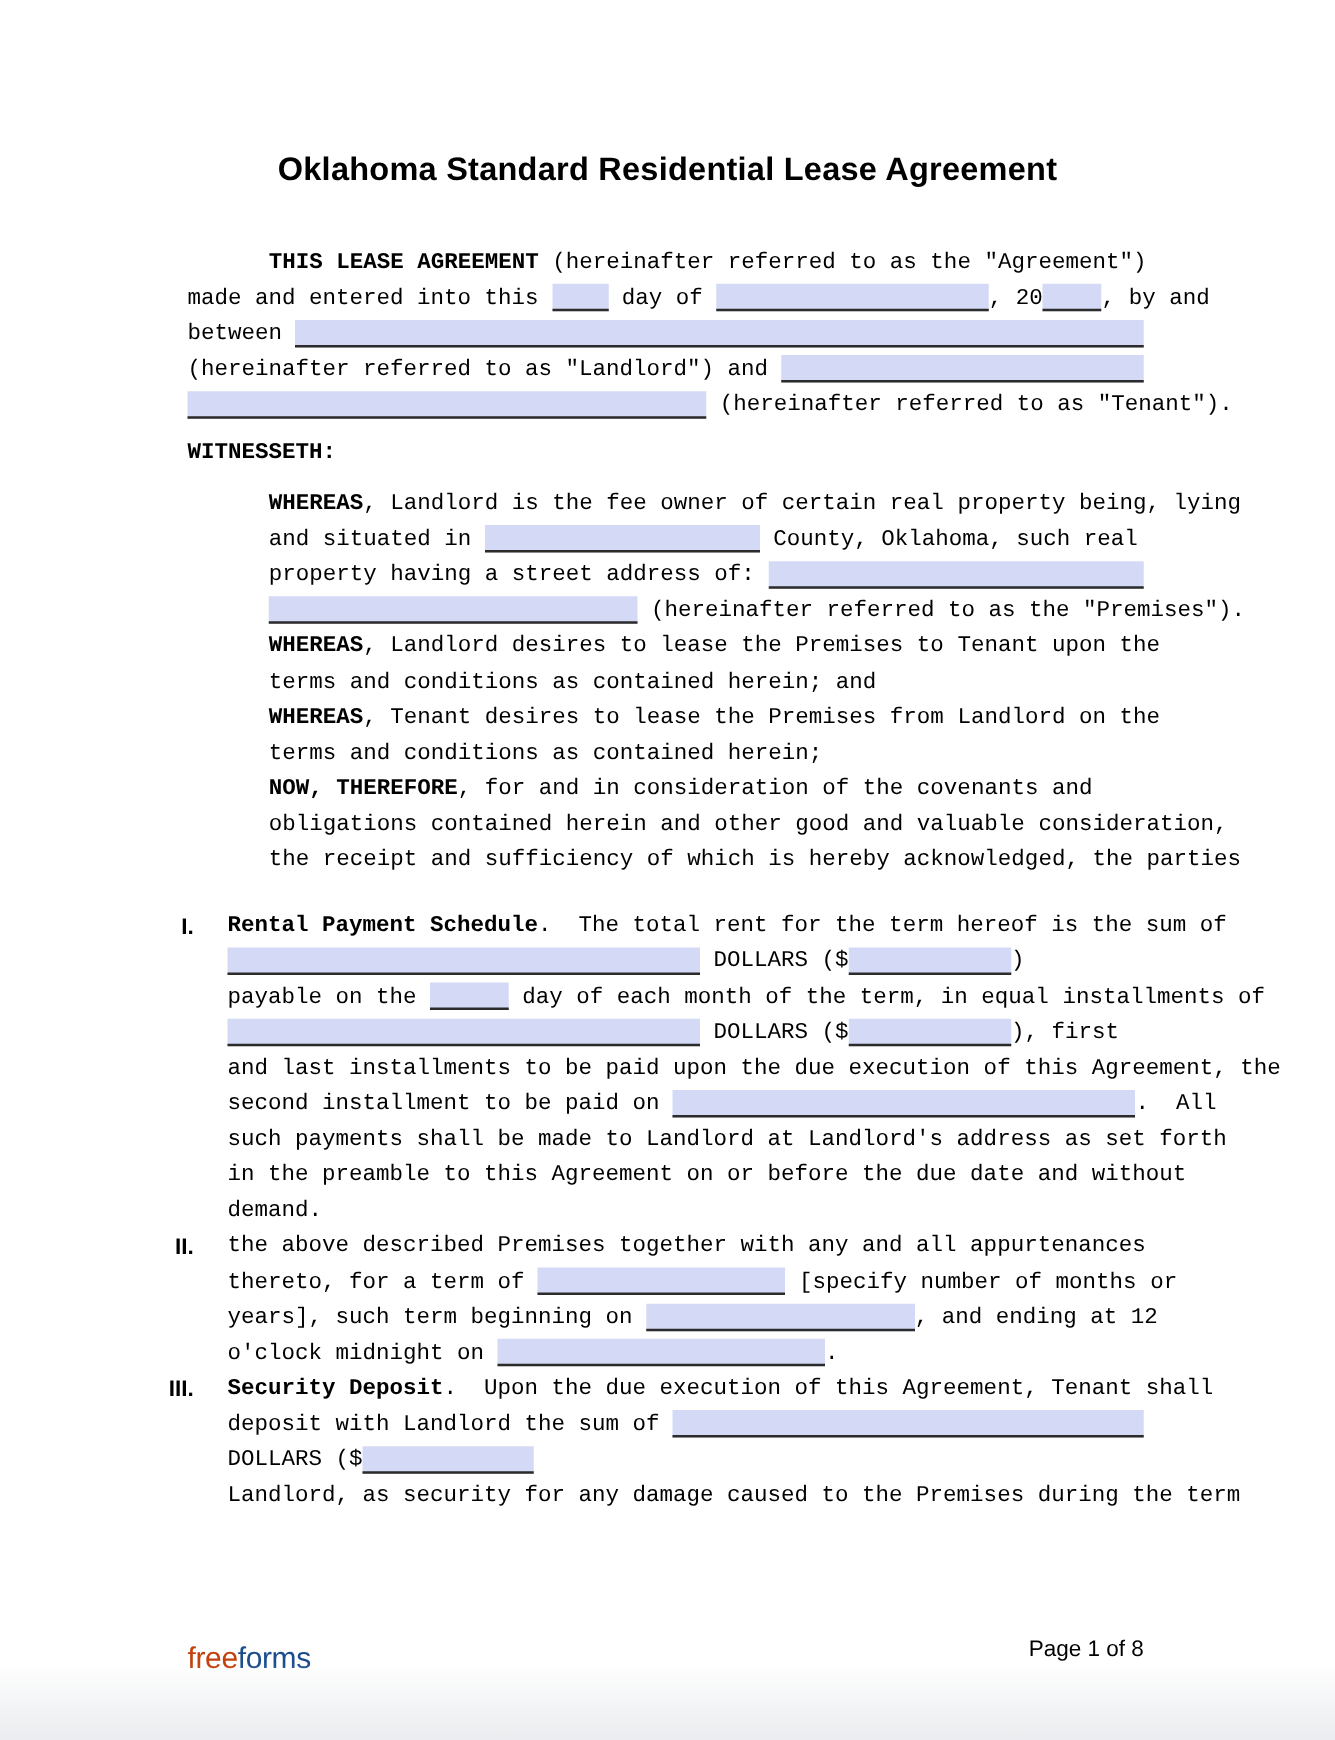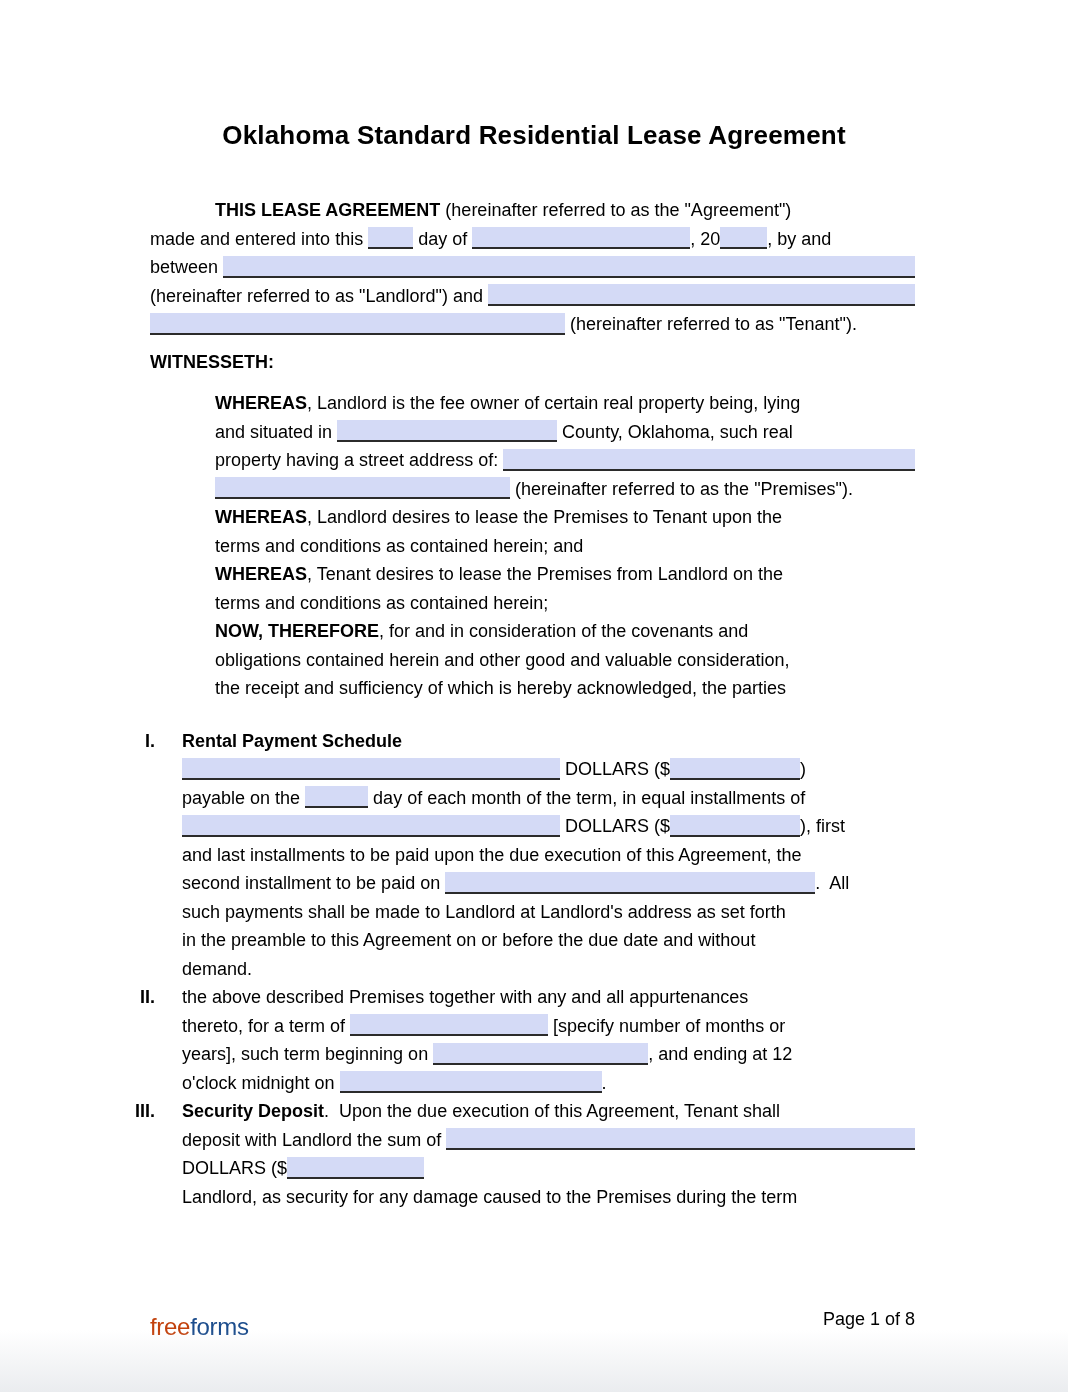--- a/index.html
+++ b/index.html
@@ -43,20 +43,21 @@
     font-weight: 700;
     line-height: 28.5px;
     white-space: nowrap;
   }
 
   .line {
     display: flex;
     align-items: flex-end;
     height: 28.5px;
     white-space: pre;
+    font-family: Liberation Mono, monospace;
   }
   .line.fi { padding-left: 65px; }
 
   .t { white-space: pre; line-height: 28.5px; flex: 0 0 auto; }
   .b { font-weight: 700; }
 
   .blank {
     background: #d4daf6;
     border-bottom: 2px solid #2b2b2b;
     height: 22px;
@@ -126,21 +127,21 @@
         <div class="line"><span class="t b">WHEREAS</span><span class="t">, Tenant desires to lease the Premises from Landlord on the</span></div>
         <div class="line"><span class="t">terms and conditions as contained herein;</span></div>
       </div>
       <div class="block ml">
         <div class="line"><span class="t b">NOW, THEREFORE</span><span class="t">, for and in consideration of the covenants and</span></div>
         <div class="line"><span class="t">obligations contained herein and other good and valuable consideration,</span></div>
         <div class="line"><span class="t">the receipt and sufficiency of which is hereby acknowledged, the parties</span></div>
       </div>
       <div class="block item mt24">
         <span class="num">I.</span>
-        <div class="line"><span class="t b">Rental Payment Schedule</span></div>
+        <div class="line"><span class="t b">Rental Payment Schedule</span><span class="t">.&nbsp; The total rent for the term hereof is the sum of</span></div>
         <div class="line"><span class="blank" style="width: 378px;"></span><span class="t"> DOLLARS ($</span><span class="blank" style="width: 130px;"></span><span class="t">)</span></div>
         <div class="line"><span class="t">payable on the </span><span class="blank" style="width: 63px;"></span><span class="t"> day of each month of the term, in equal installments of</span></div>
         <div class="line"><span class="blank" style="width: 378px;"></span><span class="t"> DOLLARS ($</span><span class="blank" style="width: 130px;"></span><span class="t">), first</span></div>
         <div class="line"><span class="t">and last installments to be paid upon the due execution of this Agreement, the</span></div>
         <div class="line"><span class="t">second installment to be paid on </span><span class="blank" style="width: 370px;"></span><span class="t">.&nbsp; All</span></div>
         <div class="line"><span class="t">such payments shall be made to Landlord at Landlord's address as set forth</span></div>
         <div class="line"><span class="t">in the preamble to this Agreement on or before the due date and without</span></div>
         <div class="line"><span class="t">demand.</span></div>
       </div>
       <div class="block item">

